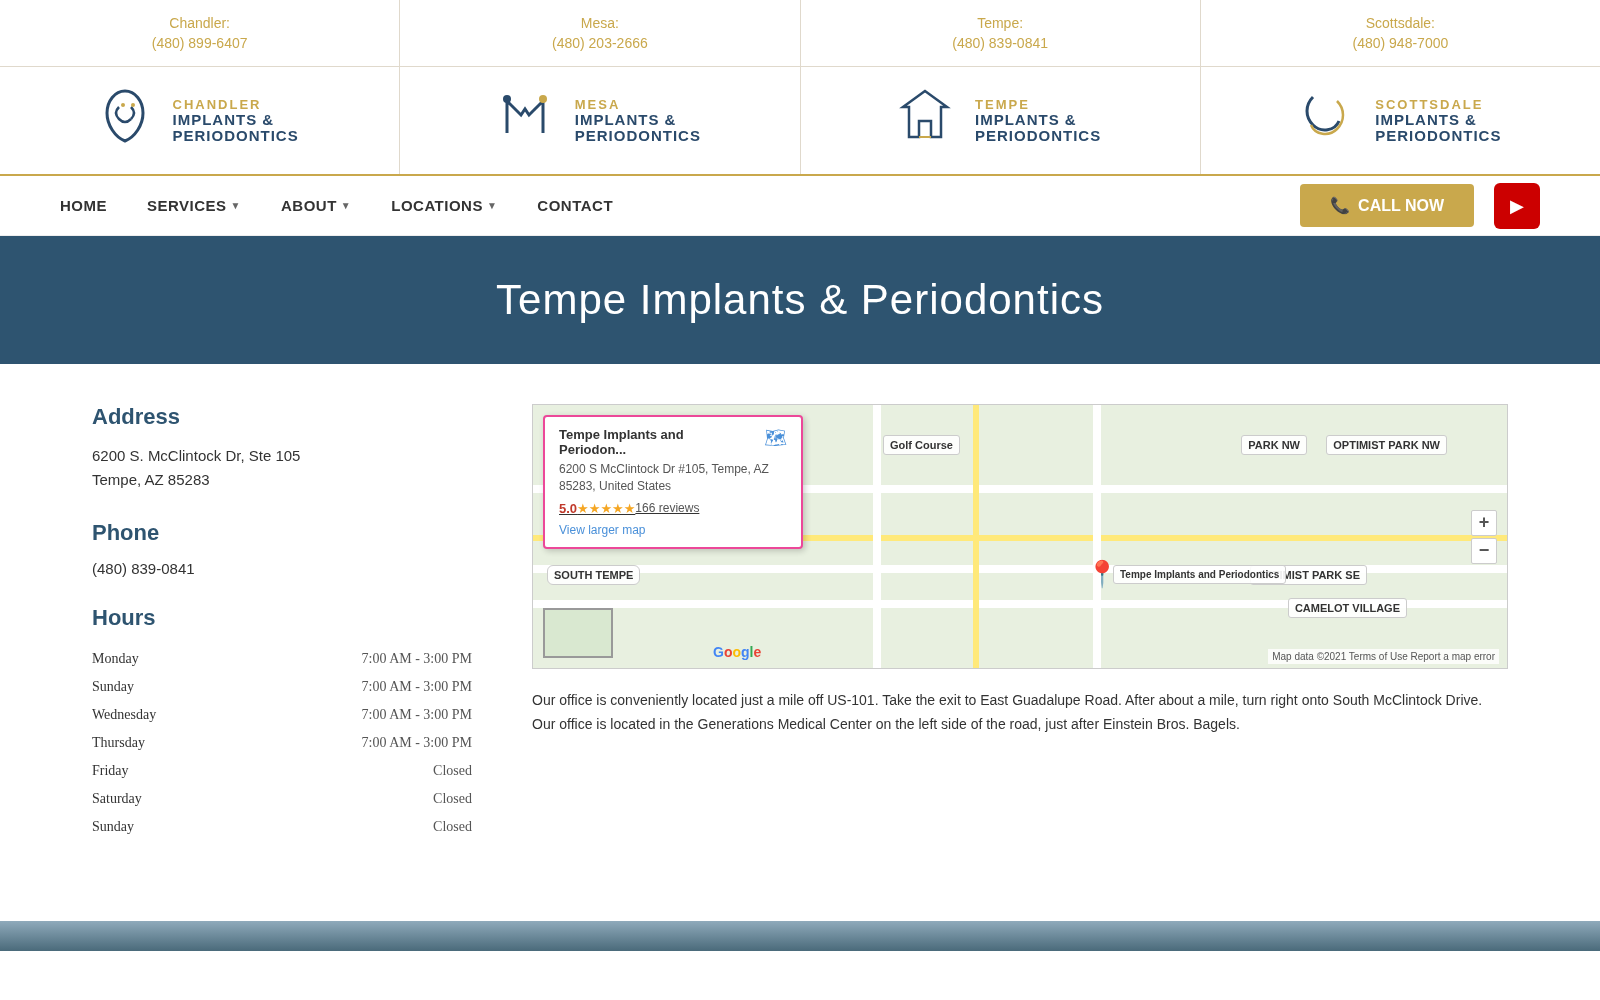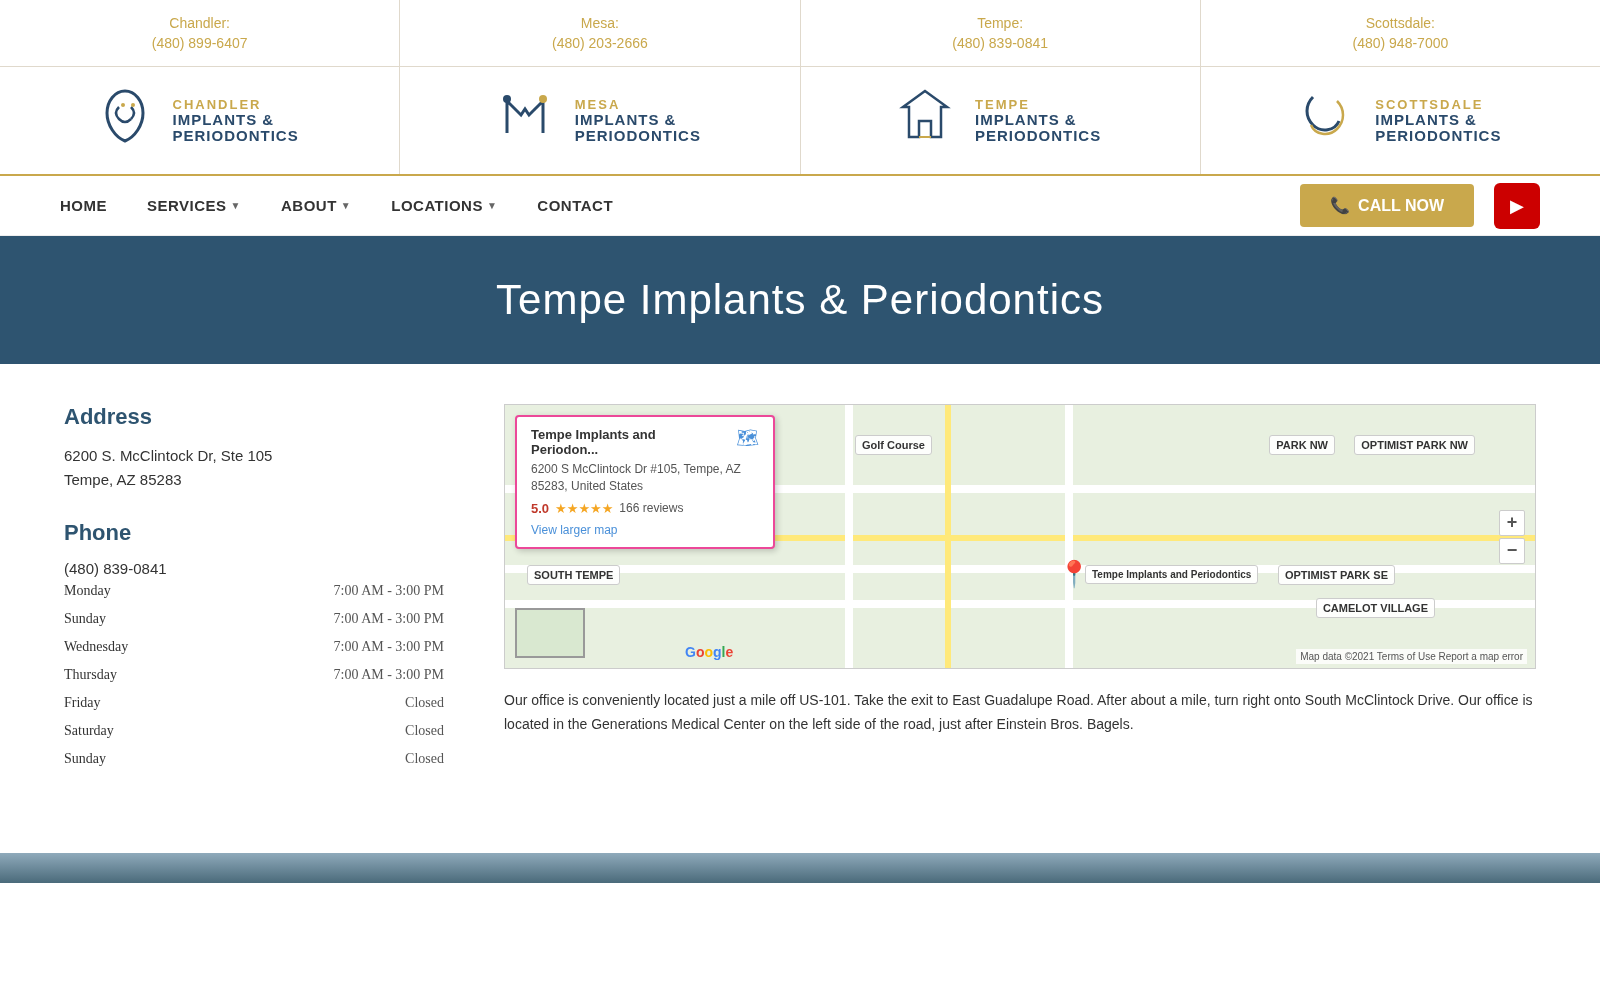--- a/index.html
+++ b/index.html
@@ -140,21 +140,21 @@
     }
     .page-hero h1 {
       font-size: 42px;
       font-weight: 400;
       letter-spacing: 1px;
     }
 
     
     .main-content {
       display: flex;
-      padding: 40px 64px;
+      padding: 40px 92px;
       gap: 60px;
       align-items: flex-start;
     }
 
     
     .left-col {
       width: 380px;
       flex-shrink: 0;
     }
     .section-heading {
@@ -237,22 +237,22 @@
     }
     .map-popup-addr {
       font-size: 12px;
       color: #555;
       margin-bottom: 6px;
       line-height: 1.4;
     }
     .map-popup-rating {
       display: flex;
       align-items: center;
-      gap: 6px;
       margin-bottom: 6px;
+      text-decoration: underline;
     }
     .rating-score {
       color: #c0392b;
       font-weight: bold;
       font-size: 13px;
     }
     .stars {
       color: #f5a623;
       font-size: 13px;
     }
@@ -499,20 +499,21 @@
 
     <h2 class="section-heading">Address</h2>
     <div class="address-text">
       <div>6200 S. McClintock Dr, Ste 105</div>
       <div>Tempe, AZ 85283</div>
     </div>
 
     <h2 class="section-heading">Phone</h2>
     <div class="phone-text">(480) 839-0841</div>
 
+    <h2 class="section-heading">Hours</h2>
     <table class="hours-table">
       <tbody id="hours-tbody">
           <tr>
             <td>Monday</td>
             <td>7:00 AM - 3:00 PM</td>
           </tr>
           <tr>
             <td>Sunday</td>
             <td>7:00 AM - 3:00 PM</td>
           </tr>
@@ -551,21 +552,21 @@
       <div class="map-road-h" style="top:130px;left:0;right:0;height:6px;background:#ffe97a;"></div>
       <div class="map-road-h" style="top:160px;left:0;right:0;"></div>
       <div class="map-road-h" style="top:195px;left:0;right:0;"></div>
 
       <div class="map-road-v" style="top:0;bottom:0;left:340px;"></div>
       <div class="map-road-v" style="top:0;bottom:0;left:440px;background:#ffe97a;width:6px;"></div>
       <div class="map-road-v" style="top:0;bottom:0;left:560px;"></div>
 
       <div class="map-label" style="top:30px;right:200px;">PARK NW</div>
       <div class="map-label" style="top:30px;right:60px;">OPTIMIST PARK NW</div>
-      <div class="map-label" style="top:160px;left:22px;">SOUTH TEMPE</div>
+      <div class="map-label" style="top:160px;left:14px;border-radius:6px;">SOUTH TEMPE</div>
       <div class="map-label" style="top:160px;right:140px;">OPTIMIST PARK SE</div>
       <div class="map-label" style="bottom:50px;right:100px;">CAMELOT VILLAGE</div>
       <div class="map-label" style="top:30px;left:350px;">Golf Course</div>
 
       <div class="map-pin" style="left:570px;top:185px;">📍</div>
       <div class="map-label" style="top:160px;left:580px;font-size:10px;">Tempe Implants and Periodontics</div>
 
       <div class="google-logo">
         <span>G</span><span>o</span><span>o</span><span>g</span><span>l</span><span>e</span>
       </div>

